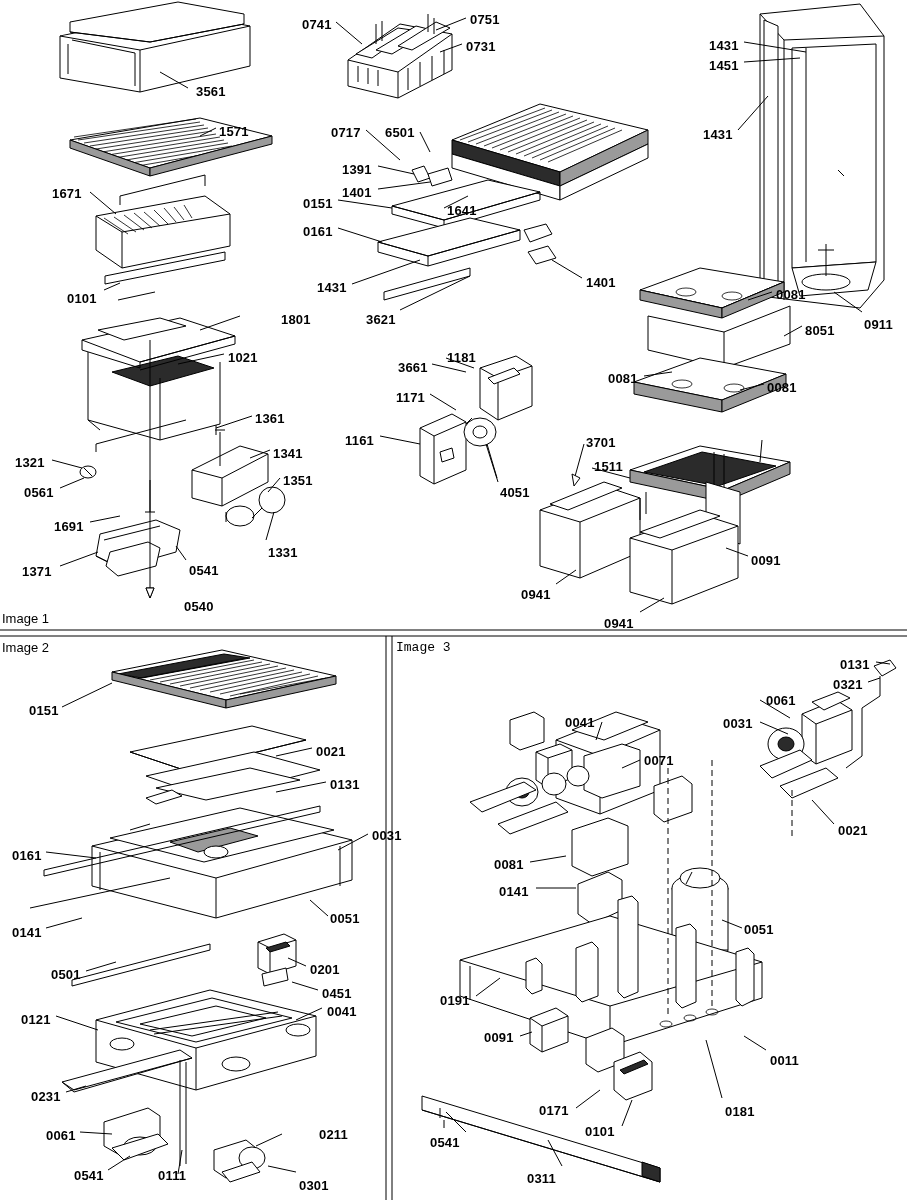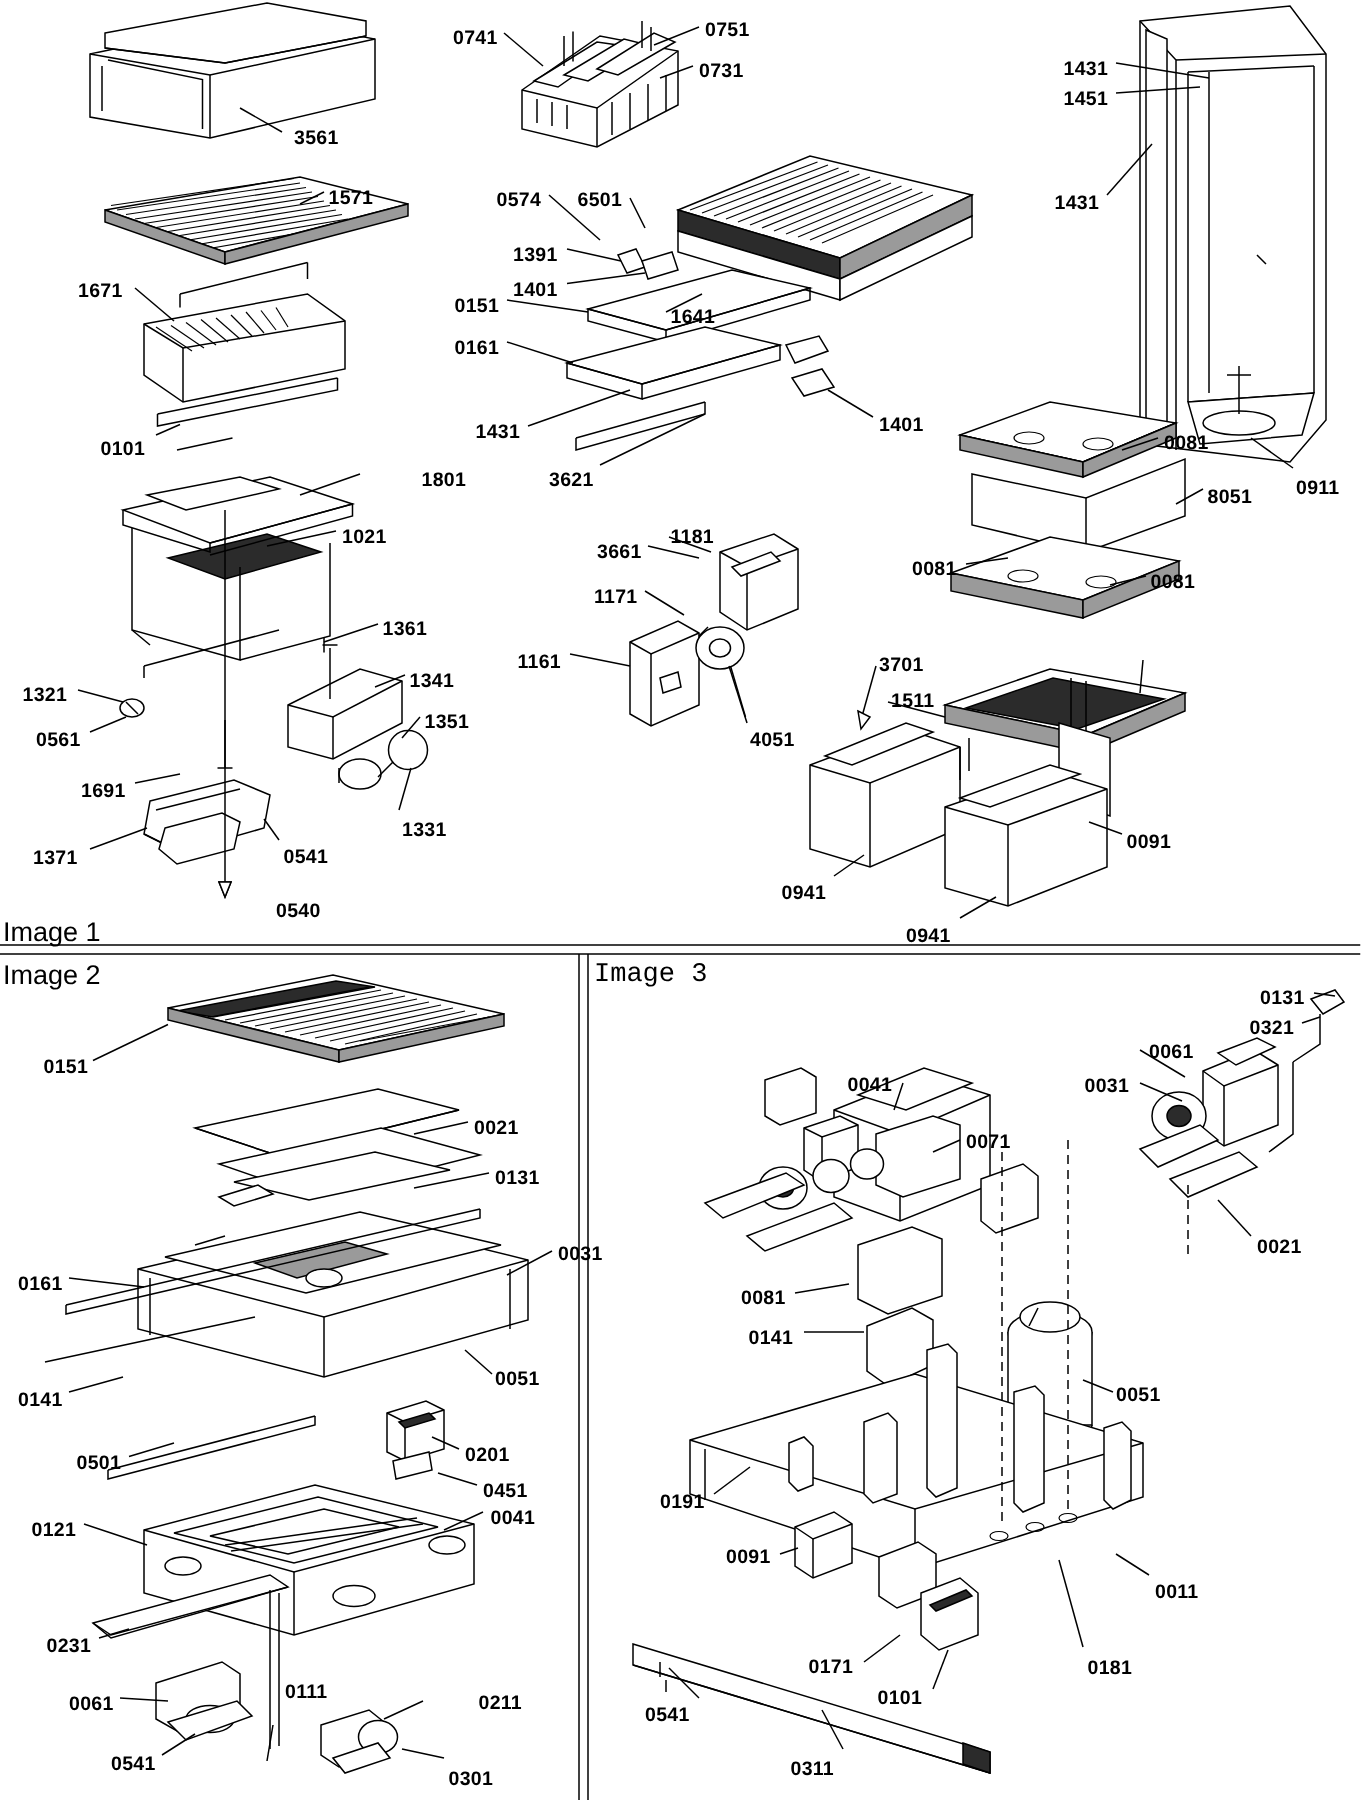--- a/index.html
+++ b/index.html
@@ -1,18 +1,18 @@
 <!DOCTYPE html>
 <html><head>
 <meta charset="utf-8">
 <style>
   html,body{margin:0;padding:0;background:#ffffff;}
   body{width:907px;height:1200px;position:relative;font-family:"Liberation Sans",sans-serif;color:#000;}
   #sheet{position:absolute;left:0;top:0;width:907px;height:1200px;overflow:hidden;}
-  .panel-label{position:absolute;font-size:18px;font-weight:400;color:#000;}
+  .panel-label{position:absolute;font-size:13px;font-weight:400;color:#000;}
   .cal{position:absolute;font-size:13px;font-weight:bold;color:#000;white-space:nowrap;letter-spacing:0.2px;}
   svg{position:absolute;left:0;top:0;overflow:visible;}
   .ln{stroke:#000;stroke-width:1;fill:none;}
   .ln-thin{stroke:#000;stroke-width:0.8;fill:none;}
   .fill-w{fill:#ffffff;stroke:#000;stroke-width:1;}
   .fill-dk{fill:#2b2b2b;stroke:#000;stroke-width:1;}
   .fill-md{fill:#9a9a9a;stroke:#000;stroke-width:1;}
   .dash{stroke:#000;stroke-width:1;fill:none;stroke-dasharray:6 4;}
 </style>
 </head>
@@ -537,21 +537,21 @@
       <div class="cal" style="left: 15px; top: 455px;">1321</div>
       <div class="cal" style="left: 24px; top: 485px;">0561</div>
       <div class="cal" style="left: 54px; top: 519px;">1691</div>
       <div class="cal" style="left: 22px; top: 564px;">1371</div>
       <div class="cal" style="left: 189px; top: 563px;">0541</div>
       <div class="cal" style="left: 184px; top: 599px;">0540</div>
       <div class="cal" style="left: 268px; top: 545px;">1331</div>
       <div class="cal" style="left: 302px; top: 17px;">0741</div>
       <div class="cal" style="left: 470px; top: 12px;">0751</div>
       <div class="cal" style="left: 466px; top: 39px;">0731</div>
-      <div class="cal" style="left: 331px; top: 125px;">0574</div>
+      <div class="cal" style="left: 331px; top: 125px;">0717</div>
       <div class="cal" style="left: 385px; top: 125px;">6501</div>
       <div class="cal" style="left: 342px; top: 162px;">1391</div>
       <div class="cal" style="left: 342px; top: 185px;">1401</div>
       <div class="cal" style="left: 303px; top: 196px;">0151</div>
       <div class="cal" style="left: 447px; top: 203px;">1641</div>
       <div class="cal" style="left: 303px; top: 224px;">0161</div>
       <div class="cal" style="left: 586px; top: 275px;">1401</div>
       <div class="cal" style="left: 317px; top: 280px;">1431</div>
       <div class="cal" style="left: 366px; top: 312px;">3621</div>
       <div class="cal" style="left: 398px; top: 360px;">3661</div>
@@ -580,21 +580,21 @@
       <div class="cal" style="left: 330px; top: 911px;">0051</div>
       <div class="cal" style="left: 12px; top: 925px;">0141</div>
       <div class="cal" style="left: 310px; top: 962px;">0201</div>
       <div class="cal" style="left: 322px; top: 986px;">0451</div>
       <div class="cal" style="left: 51px; top: 967px;">0501</div>
       <div class="cal" style="left: 327px; top: 1004px;">0041</div>
       <div class="cal" style="left: 21px; top: 1012px;">0121</div>
       <div class="cal" style="left: 31px; top: 1089px;">0231</div>
       <div class="cal" style="left: 46px; top: 1128px;">0061</div>
       <div class="cal" style="left: 74px; top: 1168px;">0541</div>
-      <div class="cal" style="left: 158px; top: 1120px; margin-left: 32px;">0111</div>
+      <div class="cal" style="left: 158px; top: 1168px;">0111</div>
       <div class="cal" style="left: 293px; top: 1127px; margin-left: 26px;">0211</div>
       <div class="cal" style="left: 299px; top: 1178px;">0301</div>
       <div class="cal" style="left: 840px; top: 657px;">0131</div>
       <div class="cal" style="left: 833px; top: 677px;">0321</div>
       <div class="cal" style="left: 766px; top: 693px;">0061</div>
       <div class="cal" style="left: 723px; top: 716px;">0031</div>
       <div class="cal" style="left: 565px; top: 715px;">0041</div>
       <div class="cal" style="left: 644px; top: 753px;">0071</div>
       <div class="cal" style="left: 838px; top: 823px;">0021</div>
       <div class="cal" style="left: 494px; top: 857px;">0081</div>

